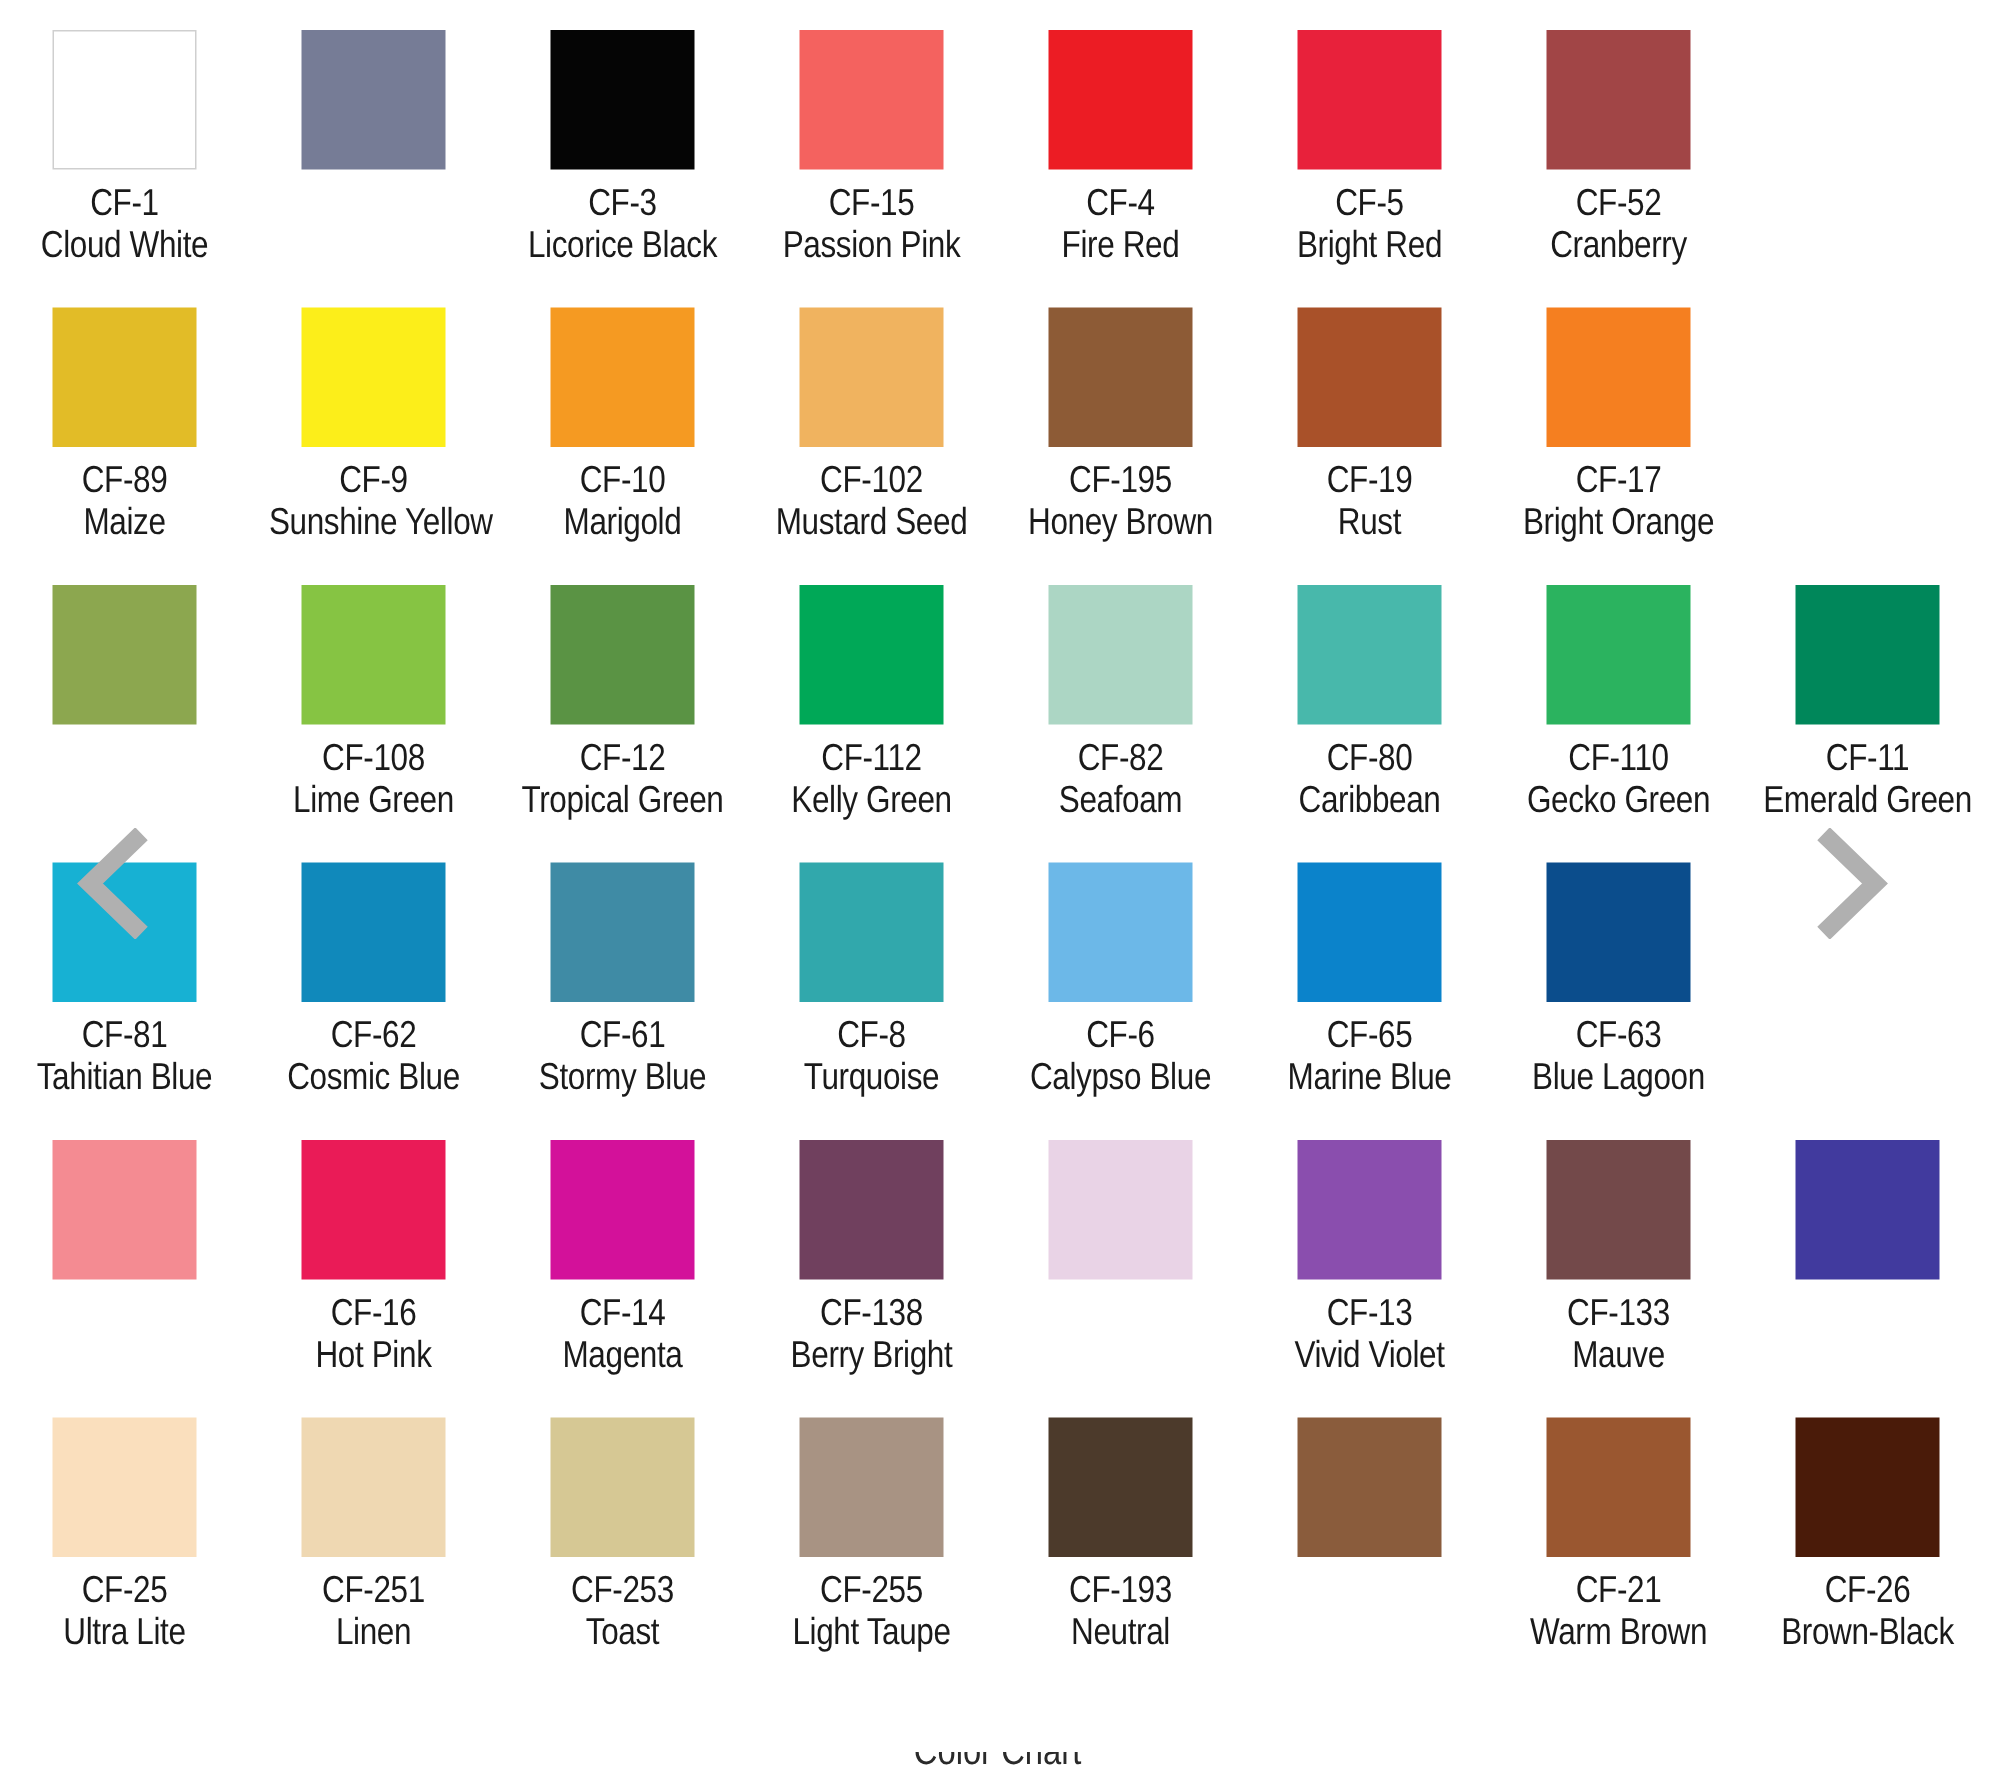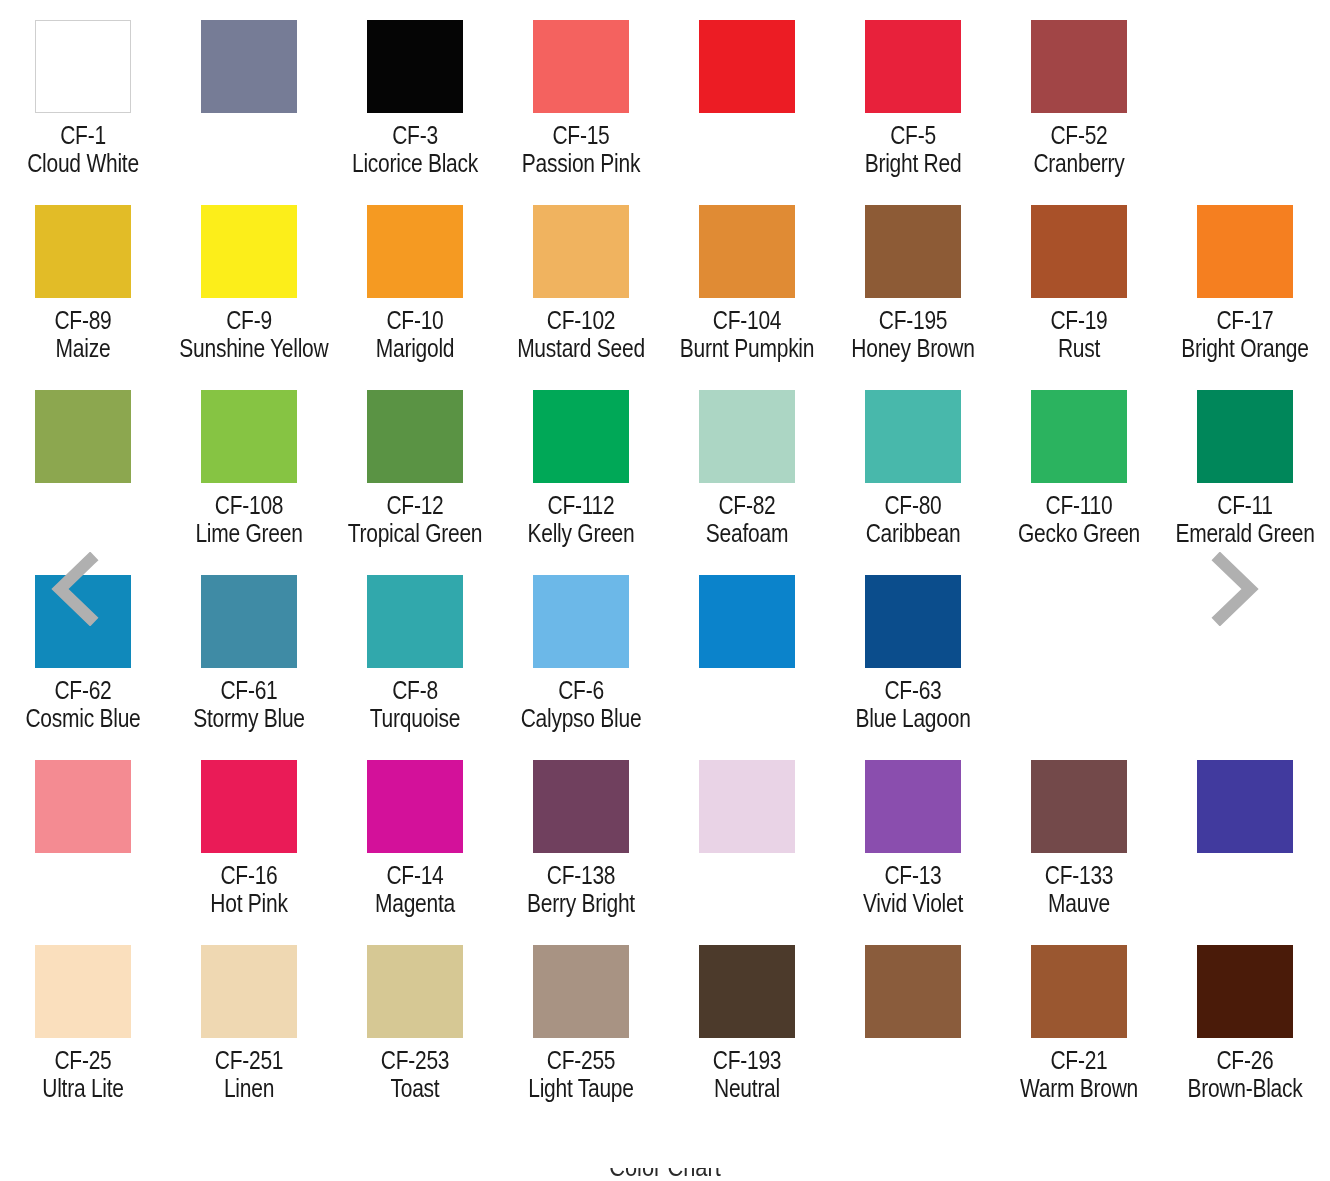--- a/index.html
+++ b/index.html
@@ -145,20 +145,24 @@
         </div>
         <div class="swatch-cell">
           <div class="swatch-chip" style="background: rgb(244, 98, 95);"></div>
           <div class="swatch-labels">
             <span class="swatch-code">CF-15</span>
             <span class="swatch-name">Passion Pink</span>
           </div>
         </div>
         <div class="swatch-cell">
           <div class="swatch-chip" style="background: rgb(236, 28, 36);"></div>
+          <div class="swatch-labels">
+            <span class="swatch-code">CF-4</span>
+            <span class="swatch-name">Fire Red</span>
+          </div>
         </div>
         <div class="swatch-cell">
           <div class="swatch-chip" style="background: rgb(232, 33, 59);"></div>
           <div class="swatch-labels">
             <span class="swatch-code">CF-5</span>
             <span class="swatch-name">Bright Red</span>
           </div>
         </div>
         <div class="swatch-cell">
           <div class="swatch-chip" style="background: rgb(161, 69, 70);"></div>
@@ -198,27 +202,20 @@
           </div>
         </div>
         <div class="swatch-cell">
           <div class="swatch-chip" style="background: rgb(240, 179, 95);"></div>
           <div class="swatch-labels">
             <span class="swatch-code">CF-102</span>
             <span class="swatch-name">Mustard Seed</span>
           </div>
         </div>
         <div class="swatch-cell">
-          <div class="swatch-chip" style="background: rgb(224, 139, 52);"></div>
-          <div class="swatch-labels">
-            <span class="swatch-code">CF-104</span>
-            <span class="swatch-name">Burnt Pumpkin</span>
-          </div>
-        </div>
-        <div class="swatch-cell">
           <div class="swatch-chip" style="background: rgb(141, 91, 54);"></div>
           <div class="swatch-labels">
             <span class="swatch-code">CF-195</span>
             <span class="swatch-name">Honey Brown</span>
           </div>
         </div>
         <div class="swatch-cell">
           <div class="swatch-chip" style="background: rgb(169, 81, 41);"></div>
           <div class="swatch-labels">
             <span class="swatch-code">CF-19</span>
@@ -282,20 +279,27 @@
         <div class="swatch-cell">
           <div class="swatch-chip" style="background: rgb(0, 135, 90);"></div>
           <div class="swatch-labels">
             <span class="swatch-code">CF-11</span>
             <span class="swatch-name">Emerald Green</span>
           </div>
         </div>
       </div>
       <div class="swatch-row">
         <div class="swatch-cell">
+          <div class="swatch-chip" style="background: rgb(23, 177, 211);"></div>
+          <div class="swatch-labels">
+            <span class="swatch-code">CF-81</span>
+            <span class="swatch-name">Tahitian Blue</span>
+          </div>
+        </div>
+        <div class="swatch-cell">
           <div class="swatch-chip" style="background: rgb(16, 137, 187);"></div>
           <div class="swatch-labels">
             <span class="swatch-code">CF-62</span>
             <span class="swatch-name">Cosmic Blue</span>
           </div>
         </div>
         <div class="swatch-cell">
           <div class="swatch-chip" style="background: rgb(63, 139, 165);"></div>
           <div class="swatch-labels">
             <span class="swatch-code">CF-61</span>
@@ -311,20 +315,24 @@
         </div>
         <div class="swatch-cell">
           <div class="swatch-chip" style="background: rgb(108, 184, 232);"></div>
           <div class="swatch-labels">
             <span class="swatch-code">CF-6</span>
             <span class="swatch-name">Calypso Blue</span>
           </div>
         </div>
         <div class="swatch-cell">
           <div class="swatch-chip" style="background: rgb(11, 131, 203);"></div>
+          <div class="swatch-labels">
+            <span class="swatch-code">CF-65</span>
+            <span class="swatch-name">Marine Blue</span>
+          </div>
         </div>
         <div class="swatch-cell">
           <div class="swatch-chip" style="background: rgb(11, 77, 140);"></div>
           <div class="swatch-labels">
             <span class="swatch-code">CF-63</span>
             <span class="swatch-name">Blue Lagoon</span>
           </div>
         </div>
       </div>
       <div class="swatch-row">

